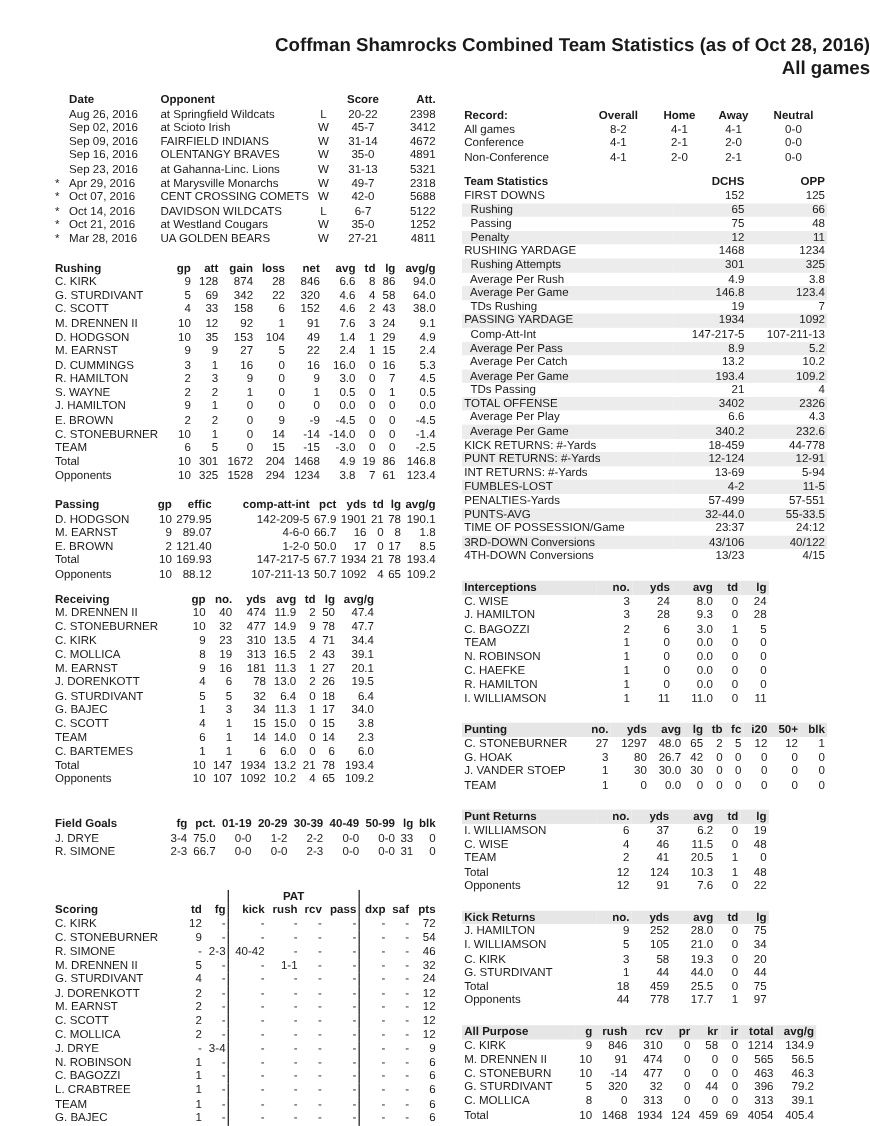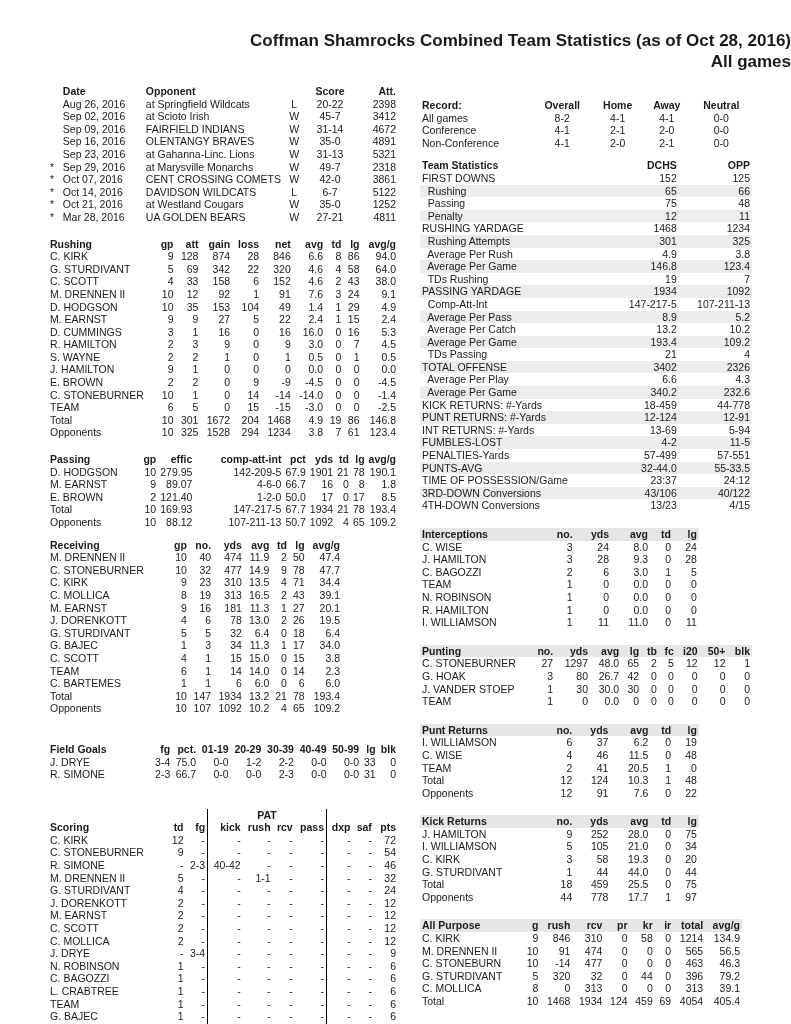--- a/index.html
+++ b/index.html
@@ -131,33 +131,33 @@
           <tr data-name="table-row">
             <td data-name="row-label"></td>
             <td data-name="cell">Sep 23, 2016</td>
             <td data-name="cell">at Gahanna-Linc. Lions</td>
             <td data-name="cell">W</td>
             <td data-name="cell">31-13</td>
             <td data-name="cell">5321</td>
           </tr>
           <tr data-name="table-row">
             <td data-name="row-label">*</td>
-            <td data-name="cell">Sep 29, 2016</td>
+            <td data-name="cell">Apr 29, 2016</td>
             <td data-name="cell">at Marysville Monarchs</td>
             <td data-name="cell">W</td>
             <td data-name="cell">49-7</td>
             <td data-name="cell">2318</td>
           </tr>
           <tr data-name="table-row">
             <td data-name="row-label">*</td>
             <td data-name="cell">Oct 07, 2016</td>
             <td data-name="cell">CENT CROSSING COMETS</td>
             <td data-name="cell">W</td>
             <td data-name="cell">42-0</td>
-            <td data-name="cell">3861</td>
+            <td data-name="cell">5688</td>
           </tr>
           <tr data-name="table-row">
             <td data-name="row-label">*</td>
             <td data-name="cell">Oct 14, 2016</td>
             <td data-name="cell">DAVIDSON WILDCATS</td>
             <td data-name="cell">L</td>
             <td data-name="cell">6-7</td>
             <td data-name="cell">5122</td>
           </tr>
           <tr data-name="table-row">
@@ -1105,20 +1105,28 @@
           </tr>
           <tr data-name="table-row">
             <td data-name="row-label">N. ROBINSON</td>
             <td data-name="cell">1</td>
             <td data-name="cell">0</td>
             <td data-name="cell">0.0</td>
             <td data-name="cell">0</td>
             <td data-name="cell">0</td>
           </tr>
           <tr data-name="table-row">
+            <td data-name="row-label">C. HAEFKE</td>
+            <td data-name="cell">1</td>
+            <td data-name="cell">0</td>
+            <td data-name="cell">0.0</td>
+            <td data-name="cell">0</td>
+            <td data-name="cell">0</td>
+          </tr>
+          <tr data-name="table-row">
             <td data-name="row-label">R. HAMILTON</td>
             <td data-name="cell">1</td>
             <td data-name="cell">0</td>
             <td data-name="cell">0.0</td>
             <td data-name="cell">0</td>
             <td data-name="cell">0</td>
           </tr>
           <tr data-name="table-row">
             <td data-name="row-label">I. WILLIAMSON</td>
             <td data-name="cell">1</td>

